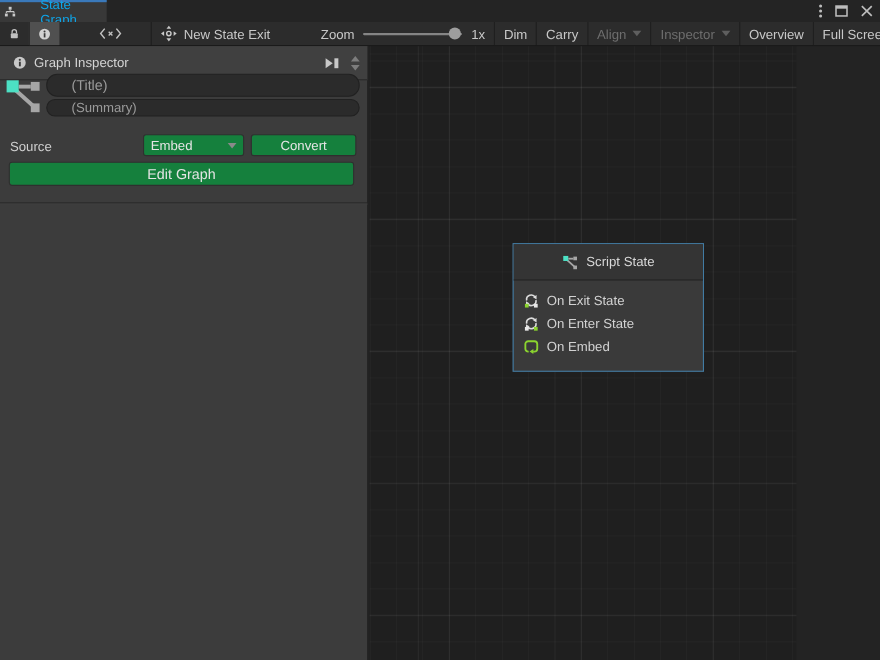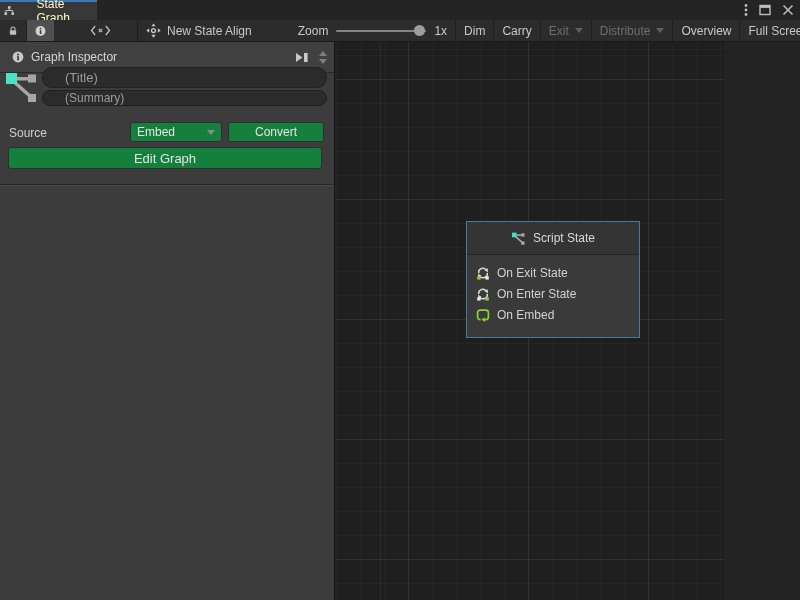--- a/index.html
+++ b/index.html
@@ -4,21 +4,21 @@
 <style>
   * { margin:0; padding:0; box-sizing:border-box; }
   html,body { width:800px; height:600px; overflow:hidden; background:#232323;
               font-family:"Liberation Sans", sans-serif; font-size:12px; color:#c8c8c8;
               -webkit-font-smoothing:antialiased; }
 
   
   .tabbar { position:absolute; left:0; top:0; width:800px; height:20px; background:#242424; }
   .tab { position:absolute; left:0; top:0; height:20px; width:97px; background:#383838;
          border-top:2px solid #3a79bb; display:flex; align-items:center; gap:22px; padding:0 4px;
-         color:#fef9c3; font-size:12px; }
+         color:#0ea5e9; font-size:12px; }
   .win-controls { position:absolute; right:6px; top:0; height:20px; display:flex; align-items:center; gap:11px; }
   .win-controls svg { display:block; }
 
   
   .toolbar { position:absolute; left:0; top:20px; width:800px; height:22px; background:#2c2c2c;
              border-bottom:1px solid #191919; display:flex; align-items:stretch; }
   .tb-btn { display:flex; align-items:center; justify-content:center; height:100%; padding:0 8px;
             color:#c8c8c8; white-space:nowrap; }
   .tb-btn.sep { border-left:1px solid #1f1f1f; }
   .tb-btn.active { background:#505050; }
@@ -141,43 +141,43 @@
     </svg>
   </div>
   <div class="tb-btn tb-group newgraph sep">
     <svg width="15" height="15" viewBox="0 0 16 16">
       <circle cx="8" cy="8" r="2.1" fill="none" stroke="#c8c8c8" stroke-width="1.4"></circle>
       <polygon points="8,0.4 5.7,3.4 10.3,3.4" fill="#c8c8c8"></polygon>
       <polygon points="8,15.6 5.7,12.6 10.3,12.6" fill="#c8c8c8"></polygon>
       <polygon points="0.4,8 3.4,5.7 3.4,10.3" fill="#c8c8c8"></polygon>
       <polygon points="15.6,8 12.6,5.7 12.6,10.3" fill="#c8c8c8"></polygon>
     </svg>
-    <span>New State Align</span>
+    <span>New State Exit</span>
   </div>
   <div class="tb-btn tb-group zoomgroup">
     <span>Zoom</span>
     <div class="slider-track">
       <div class="slider-handle" id="zoom-handle" style="left: calc(92% - 5px);"></div>
     </div>
     <span>1x</span>
   </div>
 
   <div class="tb-right">
     <div class="tb-btn sep">
       <span>Dim</span>
     </div>
     <div class="tb-btn sep">
       <span>Carry</span>
     </div>
     <div class="tb-btn sep disabled">
-      <span>Exit</span>
+      <span>Align</span>
       <span class="caret-down"></span>
     </div>
     <div class="tb-btn sep disabled">
-      <span>Distribute</span>
+      <span>Inspector</span>
       <span class="caret-down"></span>
     </div>
     <div class="tb-btn sep">
       <span>Overview</span>
     </div>
     <div class="tb-btn sep">
       <span>Full Screen</span>
     </div>
   </div>
 </div>

